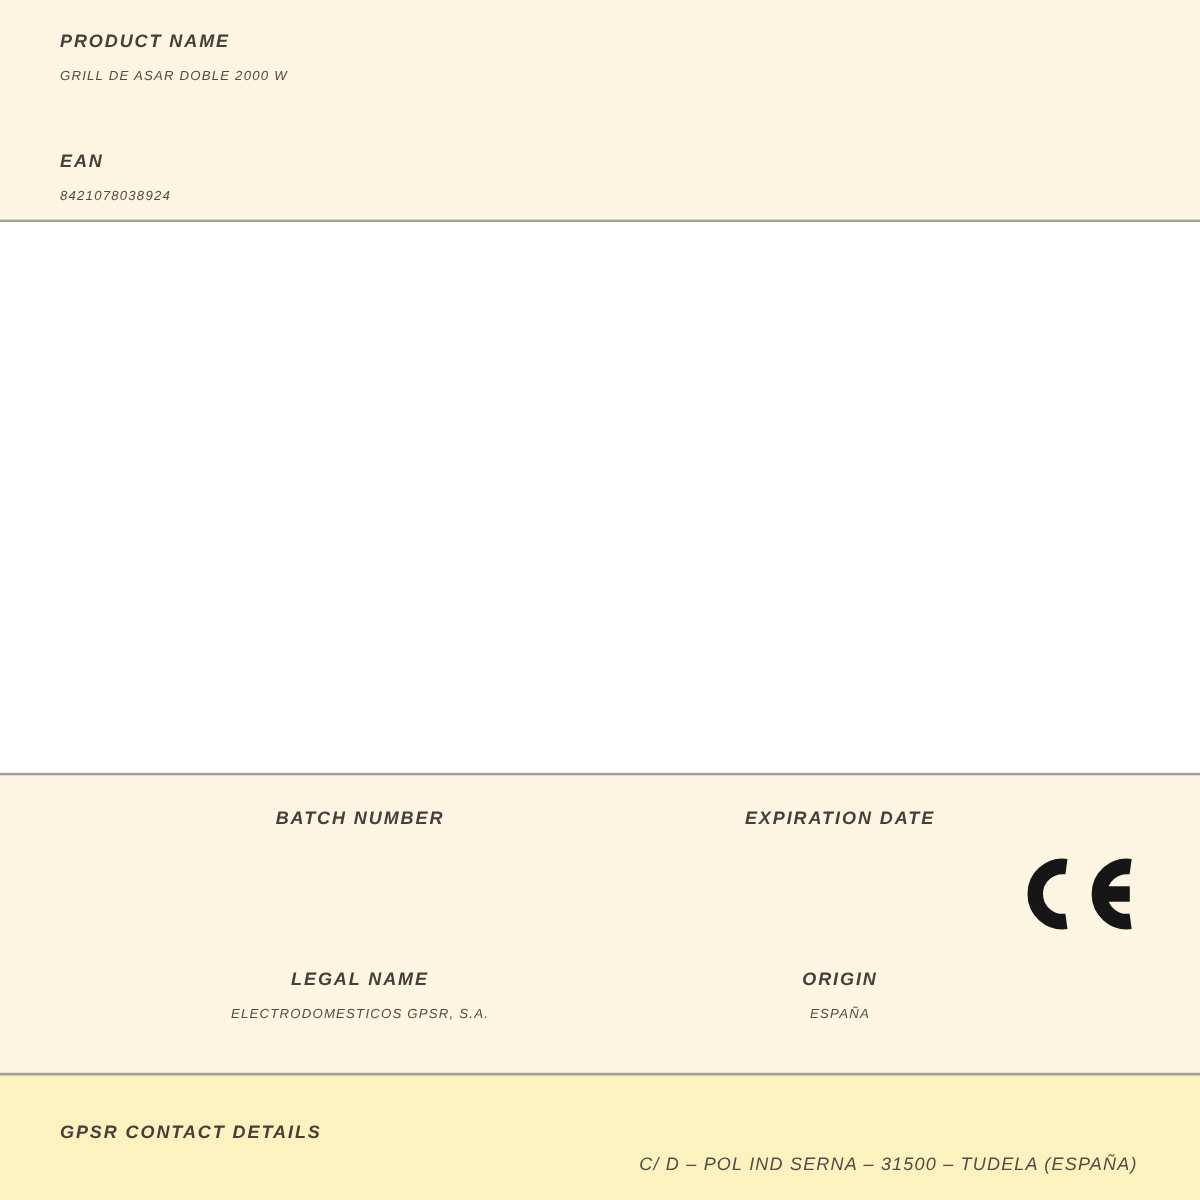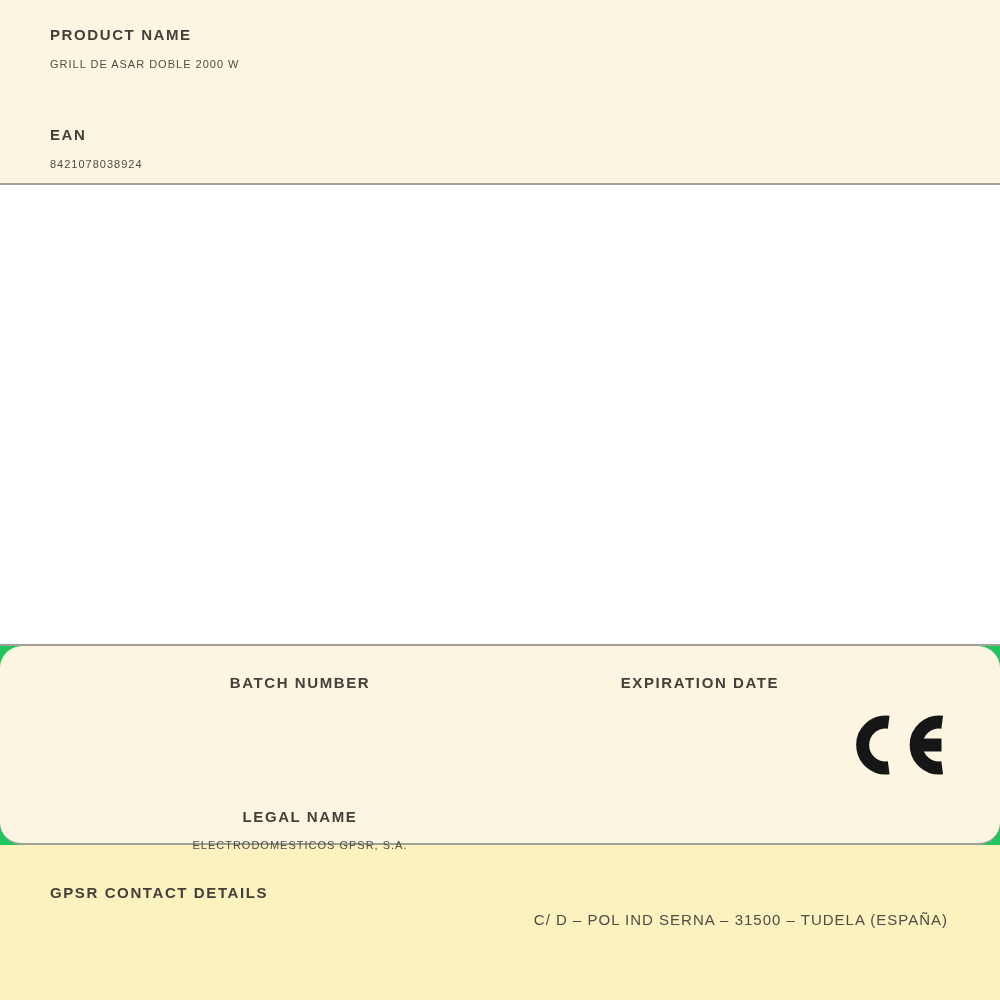--- a/index.html
+++ b/index.html
@@ -7,21 +7,22 @@
     padding: 0;
     background: #ffffff;
     font-family: "Liberation Sans", "DejaVu Sans", sans-serif;
   }
   * { box-sizing: border-box; }
   .page {
     position: relative;
     width: 1000px;
     height: 1000px;
     overflow: hidden;
-    background: #22c55e;
+    background: #701a75;
+    font-style: italic;
   }
   .sec { width: 100%; }
 
   
   .sec-product {
     height: 185px;
     background: #fcf5e1;
     border-bottom: 2px solid #a1a097;
     padding: 27px 50px 0 50px;
   }
@@ -45,25 +46,24 @@
   
   .sec-blank {
     height: 461px;
     background: #ffffff;
     border-bottom: 2px solid #a1a097;
   }
 
   
   .sec-details {
     position: relative;
-    height: 199px;
+    height: 250px;
     background: #fcf5e1;
     border-bottom: 2px solid #a1a097;
     padding-top: 29px;
-    border-radius: 22px;
   }
   .row { display: flex; }
   .row2 { margin-top: 106px; }
   .col { text-align: center; }
   .col1 { width: 600px; }
   .col2 { width: 200px; }
   .col .value { margin-top: 12px; }
   .ce {
     position: absolute;
     top: 69px;
@@ -109,20 +109,24 @@
       <div class="col col2">
         <div class="label">EXPIRATION DATE</div>
         <div class="value"></div>
       </div>
     </div>
     <div class="row row2">
       <div class="col col1">
         <div class="label">LEGAL NAME</div>
         <div class="value">ELECTRODOMESTICOS GPSR, S.A.</div>
       </div>
+      <div class="col col2">
+        <div class="label">ORIGIN</div>
+        <div class="value">ESPAÑA</div>
+      </div>
     </div>
 
     <svg class="ce" width="89" height="60" viewBox="0 0 89 60" aria-hidden="true">
       <path d="M 32.7 7.2 A 23 23 0 1 0 32.7 52.8" stroke="#161616" stroke-width="13" fill="none"></path>
       <path d="M 86.2 7.2 A 23 23 0 1 0 86.2 52.8" stroke="#161616" stroke-width="13" fill="none"></path>
       <path d="M 60 30 H 85.5" stroke="#161616" stroke-width="13" fill="none"></path>
     </svg>
   </div>
 
   <div class="sec sec-gpsr">

